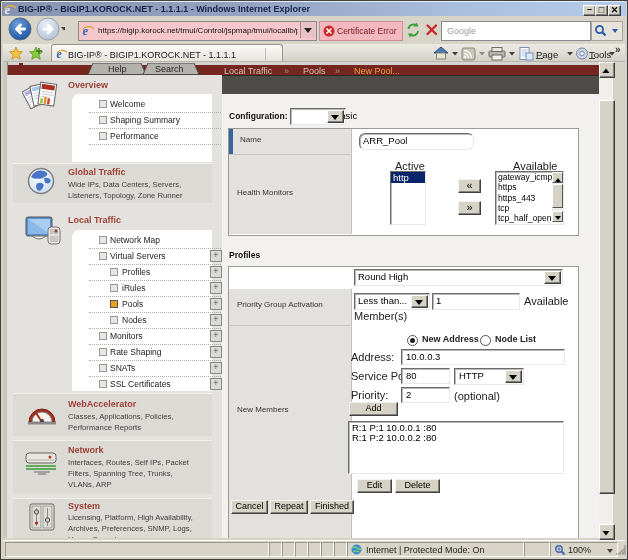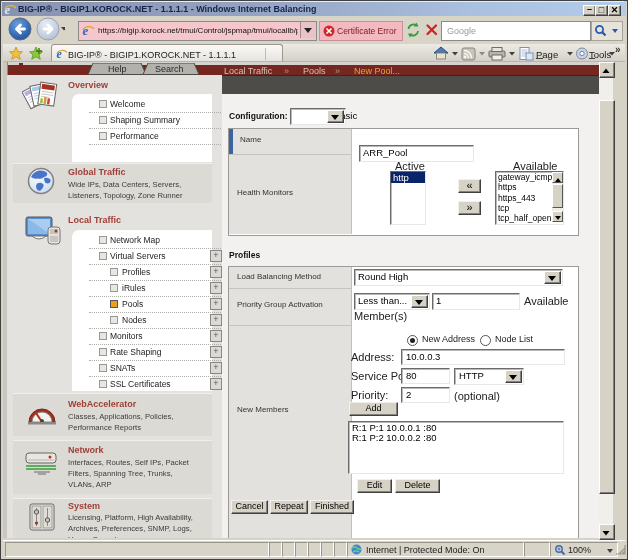--- a/index.html
+++ b/index.html
@@ -48,21 +48,21 @@
   <div class="abs" style="left:0;top:0;width:628px;height:560px;border:1px solid #404040;box-sizing:border-box;"></div>
 
   <div class="abs" id="titlebar">
     <div class="abs" style="left:0;top:0;width:622px;height:1px;background:#e8eef8;"></div>
     <div class="abs" style="left:2px;top:1px;width:13px;height:13px;">
       <svg width="13" height="13" viewBox="0 0 13 13">
           <text x="0.5" y="11" font-size="13" font-style="italic" font-weight="bold" fill="#d8e6f4" font-family="Liberation Serif">e</text>
           <path d="M1 6.2 A6 4.5 0 0 1 12 4.8" stroke="#e8b33c" stroke-width="1.3" fill="none"></path>
         </svg>
     </div>
-    <div class="abs" id="titletext">BIG-IP® - BIGIP1.KOROCK.NET - 1.1.1.1 - Windows Internet Balancing</div>
+    <div class="abs" id="titletext">BIG-IP® - BIGIP1.KOROCK.NET - 1.1.1.1 - Windows Internet Explorer</div>
     <div class="abs winbtn" style="left:581px;line-height:7px;">–</div>
     <div class="abs winbtn" style="left:593px;line-height:8px;">□</div>
     <div class="abs winbtn" style="left:606px;line-height:8px;">✕</div>
   </div>
 
   <div class="abs" id="cmdbar">
 
     <svg class="abs" style="left:4px;top:1px;" width="58" height="26" viewBox="0 0 58 26">
       <defs>
         <radialGradient id="bk" cx="0.4" cy="0.3" r="0.9">
@@ -365,21 +365,21 @@
         </div>
 
       <div class="abs tbl" style="left:6px;top:34px;width:349px;height:106px;">
         <div class="lblcell" style="top:0;height:25px;width:122px;border-bottom:1px solid #c6c4c0;">
           <div class="abs" style="left:0;top:0;width:4px;height:25px;background:#3c64a0;"></div>
           <div class="abs" style="left:11px;top:6px;">Name</div>
         </div>
         <div class="lblcell" style="top:26px;height:79px;width:122px;">
           <div class="abs" style="left:8px;top:33px;">Health Monitors</div>
         </div>
-        <div class="abs field" style="left:130px;top:16px;width:113px;height:15px;">
+        <div class="abs field" style="left:130px;top:4px;width:113px;height:15px;border-radius:6px;">
             <span style="position:absolute;left:3px;top:1px;">ARR_Pool</span>
           </div>
         <div class="abs ftext" style="left:166px;top:31px;">Active</div>
         <div class="abs ftext" style="left:284px;top:31px;">Available</div>
         <div class="abs field" style="left:161px;top:42px;width:34px;height:52px;">
           <div class="abs" style="left:0;top:0;width:32px;height:11px;background:#0a246a;color:#fff;padding-left:2px;">http</div>
         </div>
         <div class="abs pbtn" style="left:229px;top:50px;width:21px;height:12px;line-height:10px;font-size:11px;">«</div>
         <div class="abs pbtn" style="left:229px;top:72px;width:21px;height:12px;line-height:10px;font-size:11px;">»</div>
         <div class="abs field" style="left:266px;top:42px;width:67px;height:52px;overflow:hidden;">
@@ -391,44 +391,41 @@
             <div class="abs" style="left:0;top:12px;width:11px;height:24px;background:#d6d2c6;border:1px solid;border-color:#fff #555 #555 #fff;box-sizing:border-box;"></div>
             <div class="abs" style="left:0;bottom:0;width:11px;height:11px;background:#d6d2c6;border:1px solid;border-color:#fff #555 #555 #fff;box-sizing:border-box;">
                 <div style="position:absolute;left:2px;top:4px;border:3px solid transparent;border-top:4px solid #000;"></div>
               </div>
           </div>
         </div>
       </div>
       <div class="abs" style="left:7px;top:156px;font-size:8.5px;font-weight:bold;color:#111;">Profiles</div>
 
       <div class="abs tbl" style="left:6px;top:172px;width:349px;height:322px;">
-        <div class="lblcell" style="top:0;height:21px;width:122px;border-bottom:1px solid #c6c4c0;">
-          <div class="abs" style="left:8px;top:5px;">Load Balancing Method</div>
-        </div>
         <div class="lblcell" style="top:22px;height:36px;width:122px;border-bottom:1px solid #c6c4c0;">
           <div class="abs" style="left:8px;top:11px;">Priority Group Activation</div>
         </div>
         <div class="lblcell" style="top:59px;height:262px;width:122px;">
           <div class="abs" style="left:8px;top:79px;">New Members</div>
         </div>
         <div class="abs field" style="left:125px;top:2px;width:207px;height:15px;">
             <span style="position:absolute;left:3px;top:1px;">Round High</span>
             <span class="combo-arrow"></span>
           </div>
         <div class="abs field" style="left:125px;top:26px;width:74px;height:15px;">
             <span style="position:absolute;left:3px;top:1px;">Less than...</span>
             <span class="combo-arrow"></span>
           </div>
         <div class="abs field" style="left:203px;top:26px;width:86px;height:15px;">
             <span style="position:absolute;left:3px;top:1px;">1</span>
           </div>
         <div class="abs ftext" style="left:295px;top:28px;">Available</div>
         <div class="abs ftext" style="left:125px;top:43px;">Member(s)</div>
 
-        <div class="abs" style="left:178px;top:67px;width:200px;height:12px;">
+        <div class="abs" style="left:178px;top:67px;width:200px;height:12px;font-weight:bold;">
           <span style="position:absolute;left:0;top:1px;width:9px;height:9px;border-radius:50%;background:#fff;border:1px solid #555;"></span>
           <span style="position:absolute;left:3px;top:4px;width:5px;height:5px;border-radius:50%;background:#222;"></span>
           <span style="position:absolute;left:15px;top:0;font-size:9px;color:#222;">New Address</span>
           <span style="position:absolute;left:73px;top:1px;width:9px;height:9px;border-radius:50%;background:#fff;border:1px solid #555;"></span>
           <span style="position:absolute;left:88px;top:0;font-size:9px;color:#222;">Node List</span>
         </div>
         <div class="abs ftext" style="left:122px;top:84px;">Address:</div>
         <div class="abs field" style="left:172px;top:82px;width:162px;height:14px;">
             <span style="position:absolute;left:4px;top:1px;">10.0.0.3</span>
           </div>

